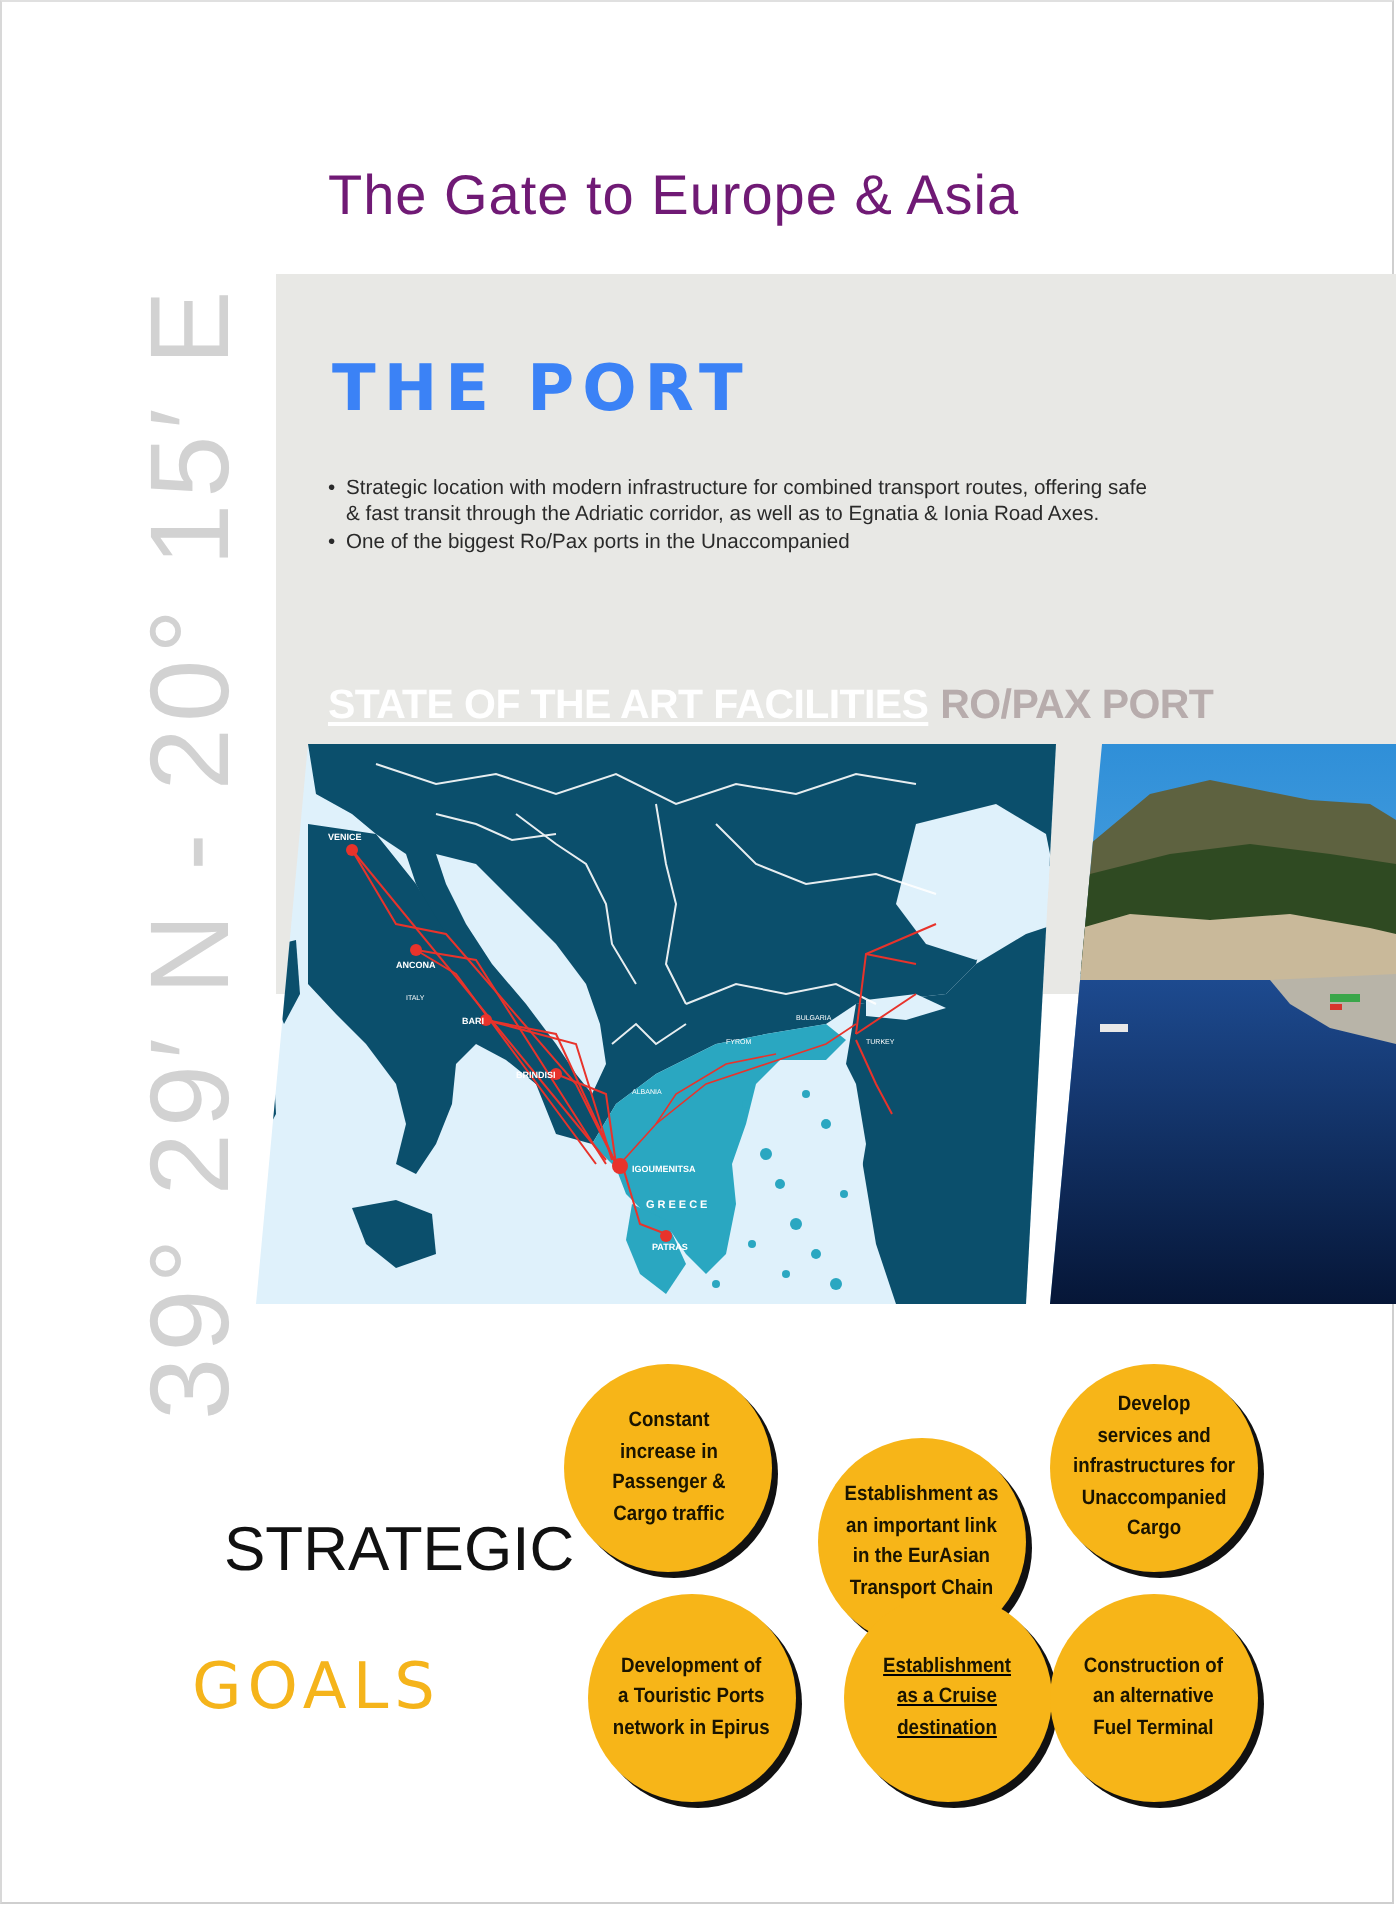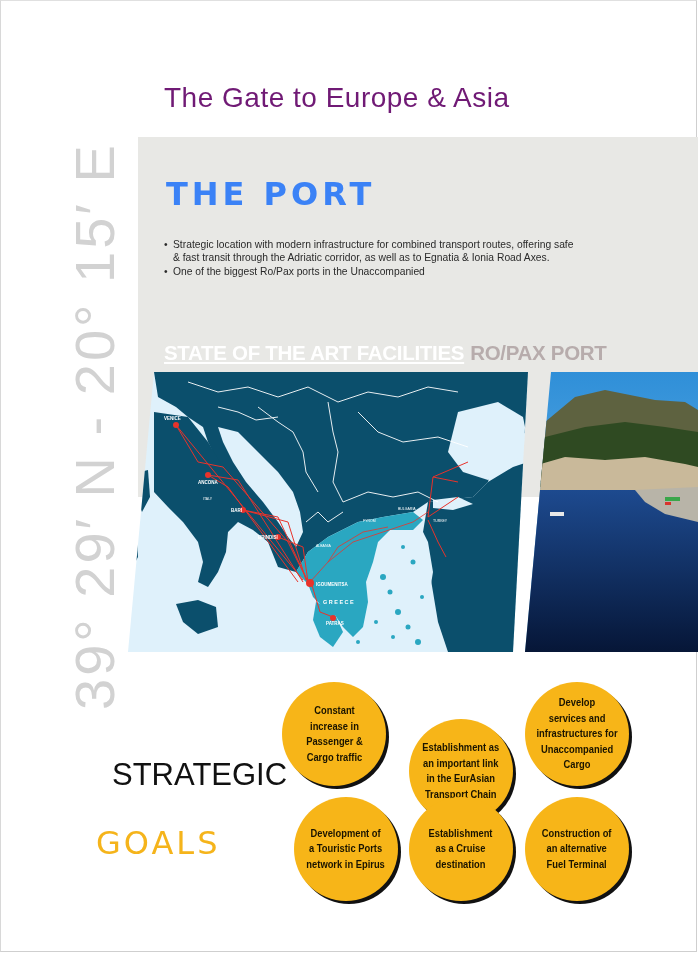--- a/index.html
+++ b/index.html
@@ -192,21 +192,21 @@
 services and
 infrastructures for
 Unaccompanied
 Cargo</span>
   </div>
 <div class="circle" style="left:294px; top:797px;">
     <span>Development of
 a Touristic Ports
 network in Epirus</span>
   </div>
-<div class="circle" style="left:409px; top:797px;">
+<div class="circle" style="left:422px; top:797px;text-decoration:underline;">
     <span>Establishment
 as a Cruise
 destination</span>
   </div>
 <div class="circle" style="left:525px; top:797px;">
     <span>Construction of
 an alternative
 Fuel Terminal</span>
   </div>
 

